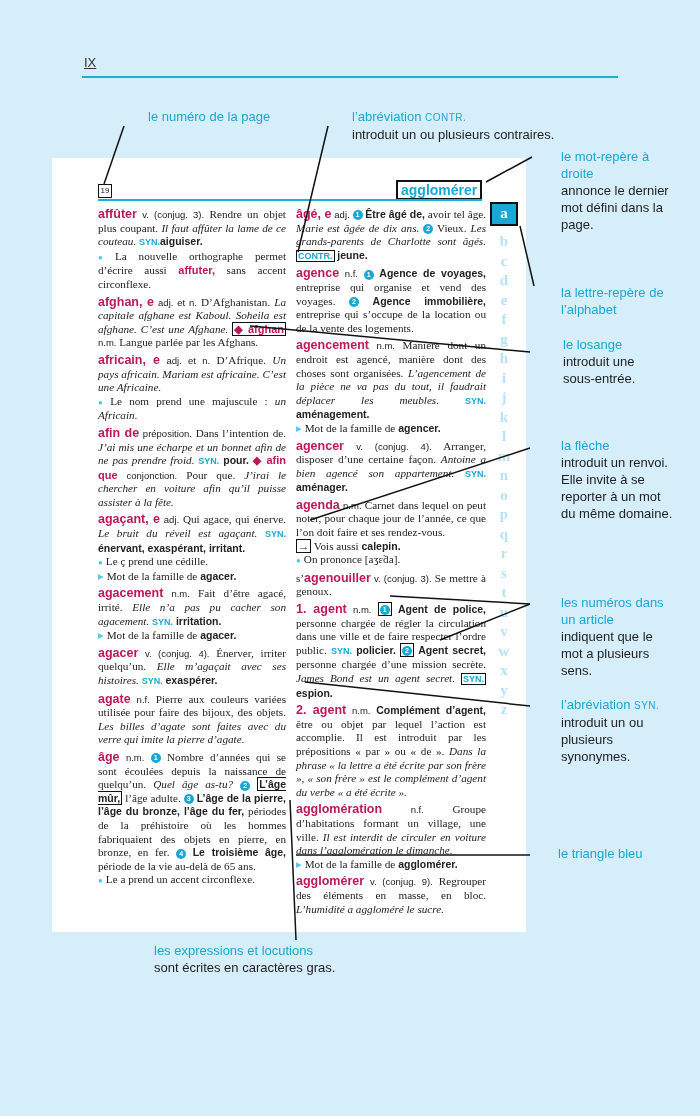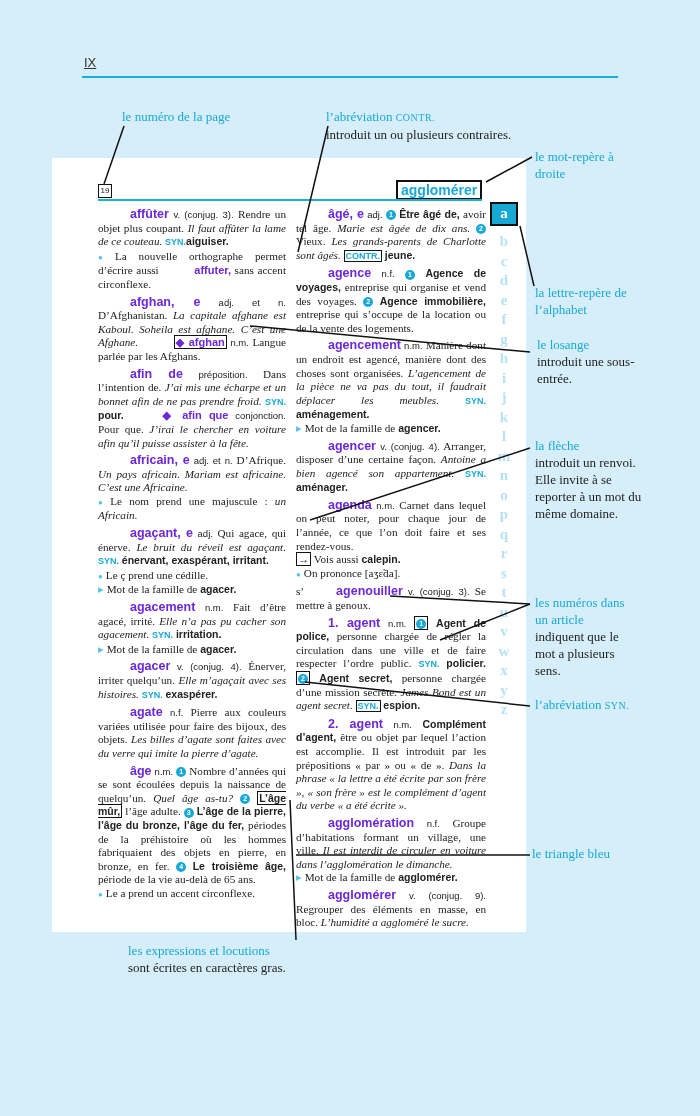--- a/index.html
+++ b/index.html
@@ -1,31 +1,31 @@
 <!DOCTYPE html>
 <html><head>
 <meta charset="utf-8">
 <style>
   html,body{margin:0;padding:0;}
   body{width:700px;height:1116px;background:#d6eefa;position:relative;overflow:hidden;font-family:"Liberation Serif",serif;color:#222;}
   .abs{position:absolute;}
   .roman{left:84px;top:55px;font-family:"Liberation Sans",sans-serif;font-size:13px;color:#333;text-decoration:underline;}
   .topline{left:82px;top:76px;width:536px;height:2px;background:#1bb0d8;}
   .page{left:52px;top:158px;width:474px;height:774px;background:#fff;}
-  .callout{font-family:Liberation Serif, serif;font-size:13px;line-height:17px;color:#222;}
+  .callout{font-family:Liberation Sans, sans-serif;font-size:13px;line-height:17px;color:#222;margin-left:26px;}
   .callout .t{color:#18a8d6;font-weight:normal;display:block;}
   .callout .sc{font-size:10px;letter-spacing:.5px;}
   .pnum{left:98px;top:184px;width:12px;height:12px;border:1.5px solid #111;font-size:8px;font-family:"Liberation Sans",sans-serif;text-align:center;line-height:12px;}
   .headword{left:396px;top:180px;border:2px solid #111;padding:0 3px;font-family:"Liberation Sans",sans-serif;font-weight:bold;color:#18a8d6;font-size:14px;line-height:16px;}
   .hline{left:98px;top:199px;width:384px;height:2px;background:#1bb0d8;}
   .col{font-size:11.2px;line-height:13.6px;text-align:justify;}
   .col1{left:98px;top:208px;width:188px;}
   .col2{left:296px;top:208px;width:190px;}
   .entry{margin-bottom:4px;}
-  .hw{font-family:"Liberation Sans",sans-serif;font-weight:bold;color:#6d28d9;font-size:12.5px;margin-left:32px;}
+  .hw{font-family:"Liberation Sans",sans-serif;font-weight:bold;color:#be185d;font-size:12.5px;}
   .gr{font-family:"Liberation Sans",sans-serif;font-size:9.5px;}
   .syn{font-family:"Liberation Sans",sans-serif;font-weight:bold;color:#18a8d6;font-size:9px;}
   .b{font-family:"Liberation Sans",sans-serif;font-weight:bold;font-size:10.5px;}
   .i{font-style:italic;}
   .note::before{content:"●";color:#5bc3e8;font-size:8px;margin-right:3px;}
   .fam::before{content:"▸";color:#5bc3e8;margin-right:3px;}
   .num{display:inline-block;width:10px;height:10px;border-radius:50%;background:#18a8d6;color:#fff;font-size:7px;line-height:10px;text-align:center;font-family:"Liberation Sans",sans-serif;font-weight:bold;vertical-align:middle;}
   .box{border:1.5px solid #111;padding:0 1px;}
   .alpha{left:490px;top:202px;width:28px;}
   .alpha div{height:19.5px;text-align:center;font-size:15px;font-weight:bold;color:#b8e2f4;line-height:19px;}
@@ -53,26 +53,26 @@
 
 <div class="abs col col1">
   <div class="entry">
     <span class="hw">affûter</span> <span class="gr">v. (conjug. 3).</span> <span>Rendre un objet plus coupant.</span> <span class="i">Il faut affûter la lame de ce couteau.</span> <span class="syn">SYN.</span><span class="b">aiguiser.</span>
     <div class="note"><span>La nouvelle orthographe permet d’écrire aussi </span><span class="hw" style="font-size:11px">affuter,</span><span> sans accent circonflexe.</span></div>
   </div>
   <div class="entry">
     <span class="hw">afghan, e</span> <span class="gr">adj. et n.</span> <span>D’Afghanistan.</span> <span class="i">La capitale afghane est Kaboul. Soheila est afghane. C’est une Afghane.</span> <span class="hw box" style="font-size:11px">◆ afghan</span> <span class="gr">n.m.</span> <span>Langue parlée par les Afghans.</span>
   </div>
   <div class="entry">
+    <span class="hw">africain, e</span> <span class="gr">adj. et n.</span> <span>D’Afrique.</span> <span class="i">Un pays africain. Mariam est africaine. C’est une Africaine.</span>
+    <div class="note"><span>Le nom prend une majuscule : </span><span class="i">un Africain.</span></div>
+  </div>
+  <div class="entry">
     <span class="hw">afin de</span> <span class="gr">préposition.</span> <span>Dans l’intention de.</span> <span class="i">J’ai mis une écharpe et un bonnet afin de ne pas prendre froid.</span> <span class="syn">SYN.</span> <span class="b">pour.</span>
     <span class="hw" style="font-size:11px">◆ afin que</span> <span class="gr">conjonction.</span> <span>Pour que.</span> <span class="i">J’irai le chercher en voiture afin qu’il puisse assister à la fête.</span>
-  </div>
-  <div class="entry">
-    <span class="hw">africain, e</span> <span class="gr">adj. et n.</span> <span>D’Afrique.</span> <span class="i">Un pays africain. Mariam est africaine. C’est une Africaine.</span>
-    <div class="note"><span>Le nom prend une majuscule : </span><span class="i">un Africain.</span></div>
   </div>
   <div class="entry">
     <span class="hw">agaçant, e</span> <span class="gr">adj.</span> <span>Qui agace, qui énerve.</span> <span class="i">Le bruit du réveil est agaçant.</span> <span class="syn">SYN.</span> <span class="b">énervant, exaspérant, irritant.</span>
     <div class="note">Le ç prend une cédille.</div>
     <div class="fam"><span>Mot de la famille de </span><span class="b">agacer.</span></div>
   </div>
   <div class="entry">
     <span class="hw">agacement</span> <span class="gr">n.m.</span> <span>Fait d’être agacé, irrité.</span> <span class="i">Elle n’a pas pu cacher son agacement.</span> <span class="syn">SYN.</span> <span class="b">irritation.</span>
     <div class="fam"><span>Mot de la famille de </span><span class="b">agacer.</span></div>
   </div>
@@ -148,36 +148,36 @@
     <div>t</div>
     <div>u</div>
     <div>v</div>
     <div>w</div>
     <div>x</div>
     <div>y</div>
     <div>z</div>
 </div>
 
 <div class="abs callout" style="left:535px;top:148px;width:110px;">
-  <span class="t">le mot-repère à droite</span>
+  <span class="t">le mot-repère à droite</span><span>annonce le dernier mot défini dans la page.</span>
 </div>
 <div class="abs callout" style="left:535px;top:284px;width:110px;">
   <span class="t">la lettre-repère de l’alphabet</span>
 </div>
 <div class="abs callout" style="left:537px;top:336px;width:100px;">
   <span class="t">le losange</span><span>introduit une sous-entrée.</span>
 </div>
 <div class="abs callout" style="left:535px;top:437px;width:115px;">
   <span class="t">la flèche</span><span>introduit un renvoi. Elle invite à se reporter à un mot du même domaine.</span>
 </div>
 <div class="abs callout" style="left:535px;top:594px;width:105px;">
   <span class="t">les numéros dans un article</span><span>indiquent que le mot a plusieurs sens.</span>
 </div>
 <div class="abs callout" style="left:535px;top:696px;width:115px;">
-  <span class="t"><span>l’abréviation </span><span class="sc">SYN.</span></span>
+  <span class="t"><span>l’abréviation </span><span class="sc">SYN.</span></span><span>introduit un ou plusieurs synonymes.</span>
 </div>
 <div class="abs callout" style="left:532px;top:845px;width:125px;">
   <span class="t">le triangle bleu</span>
 </div>
 <div class="abs callout" style="left:128px;top:942px;width:200px;">
   <span class="t">les expressions et locutions</span><span>sont écrites en caractères gras.</span>
 </div>
 
 <svg class="lines" width="700" height="1116">
   <g stroke="#111" stroke-width="1.5" fill="none">

